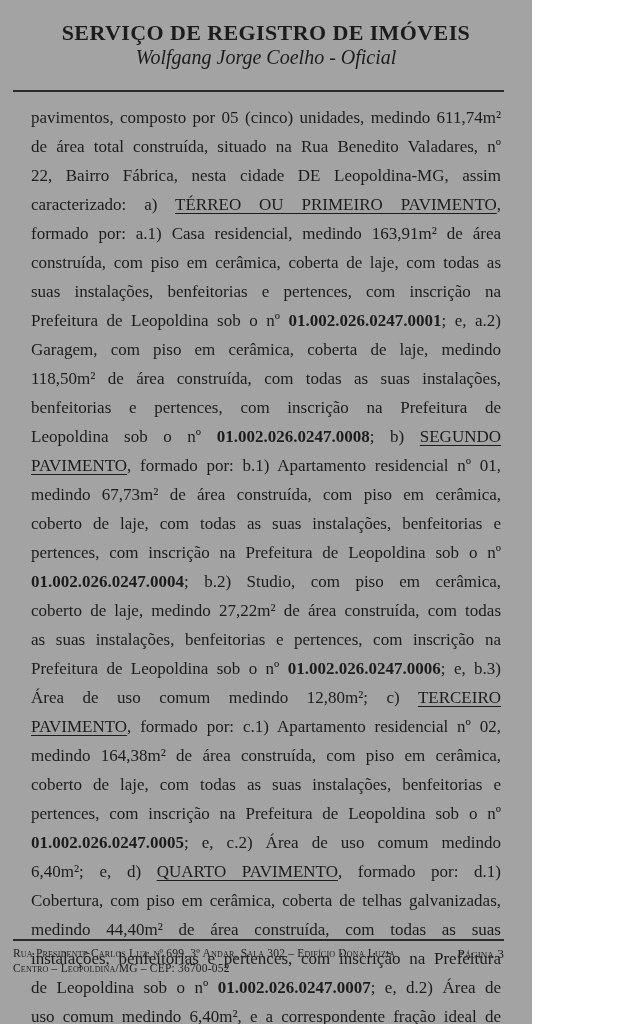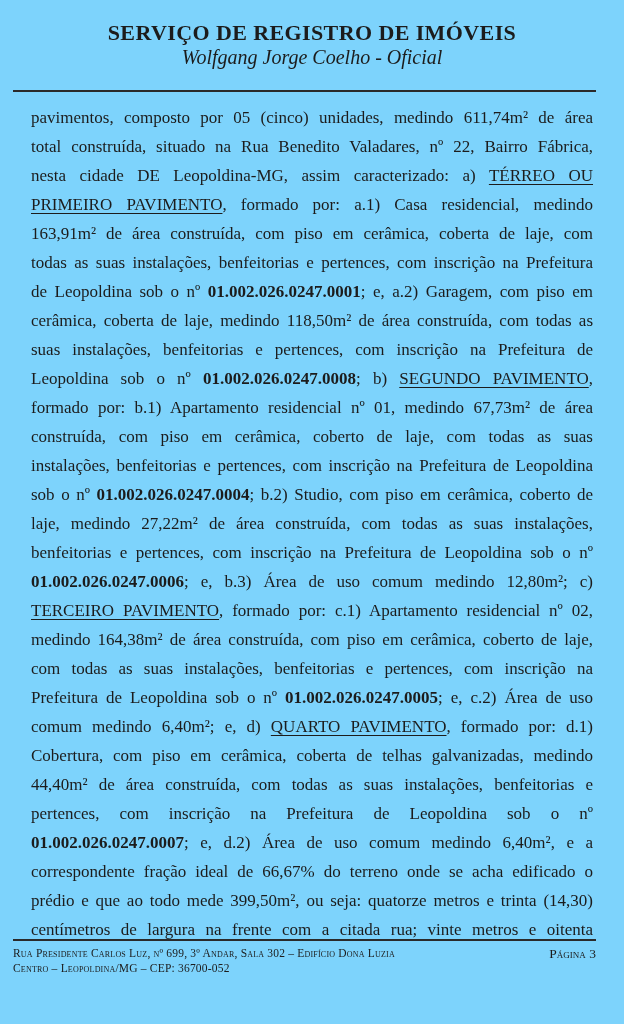--- a/index.html
+++ b/index.html
@@ -2,23 +2,23 @@
 <html><head>
 <meta charset="utf-8">
 <style>
   html, body {
     margin: 0;
     padding: 0;
     background: #ffffff;
   }
   .page {
     position: relative;
-    width: 624px;
+    width: 532px;
     height: 1024px;
-    background: #7dd3fc;
+    background: #a3a3a3;
     font-family: "Liberation Serif", serif;
     color: #1c1c1c;
     overflow: hidden;
     box-sizing: border-box;
   }
   .header {
     text-align: center;
     padding-top: 20px;
   }
   .title {

